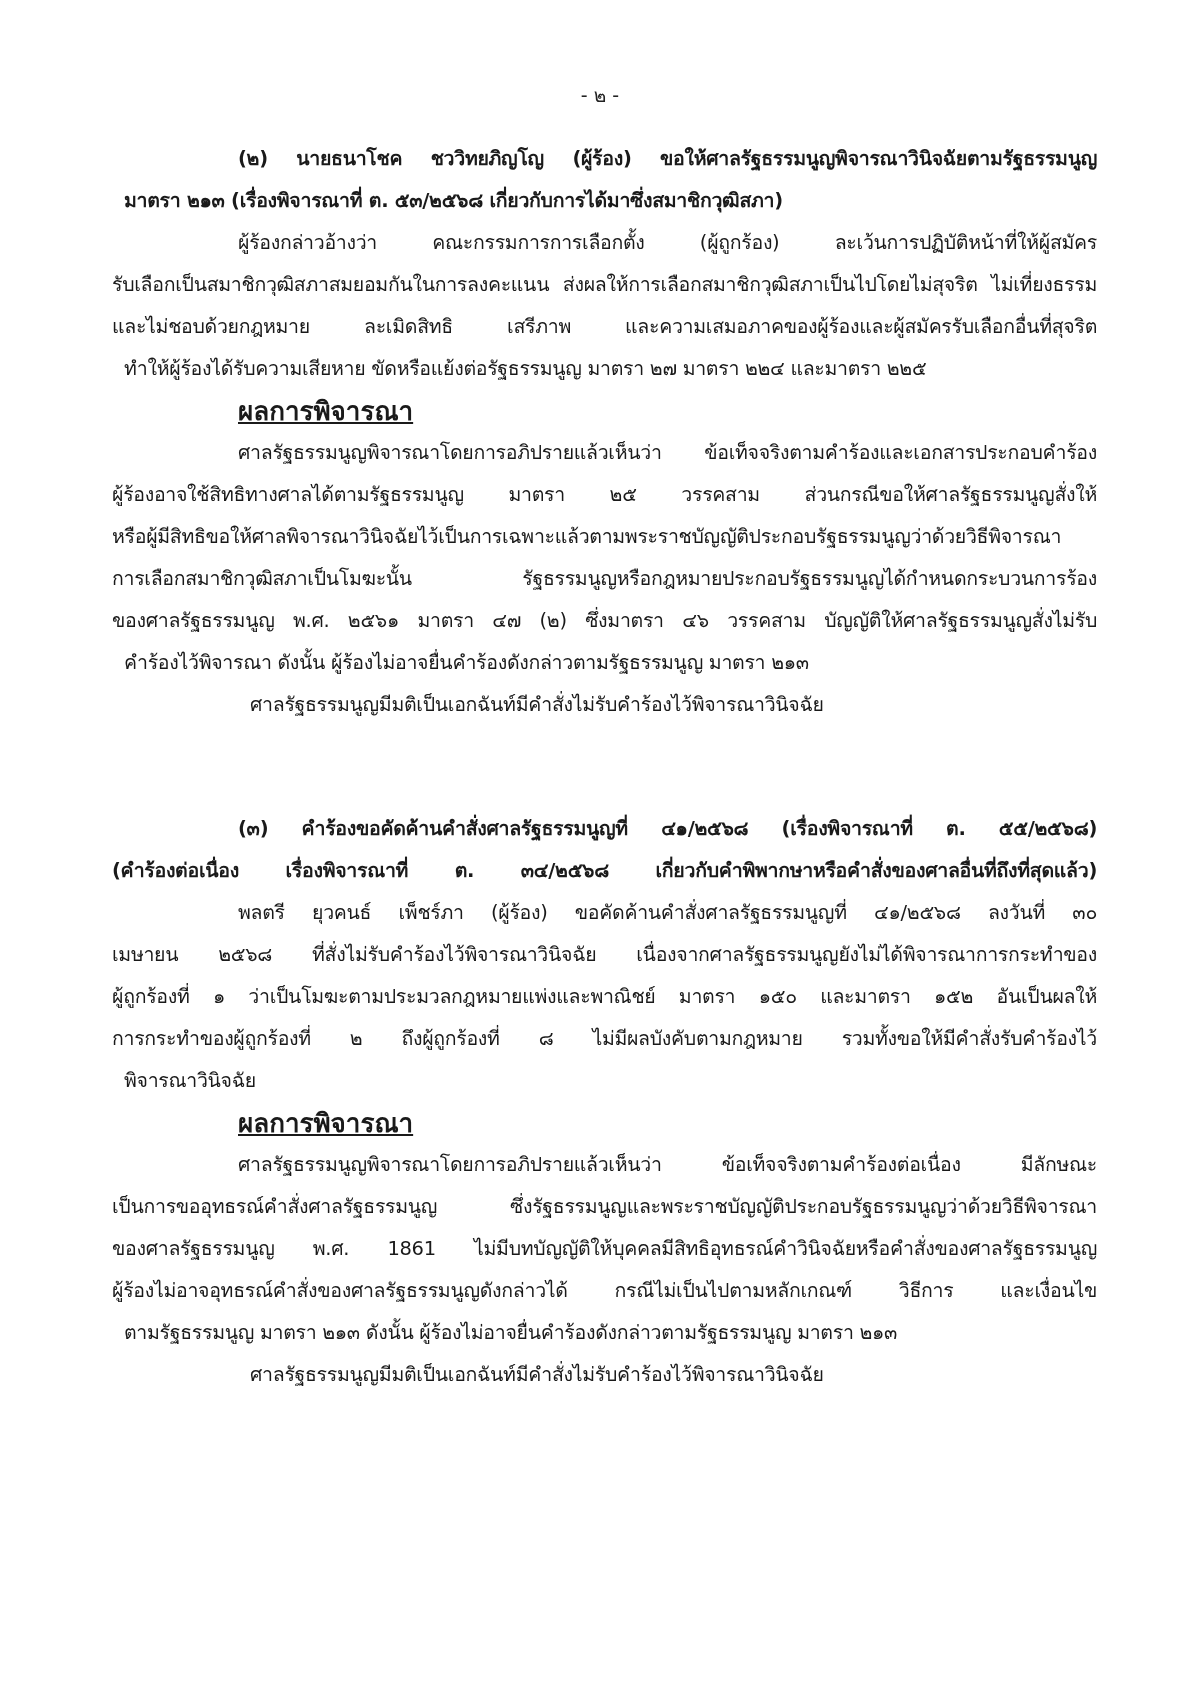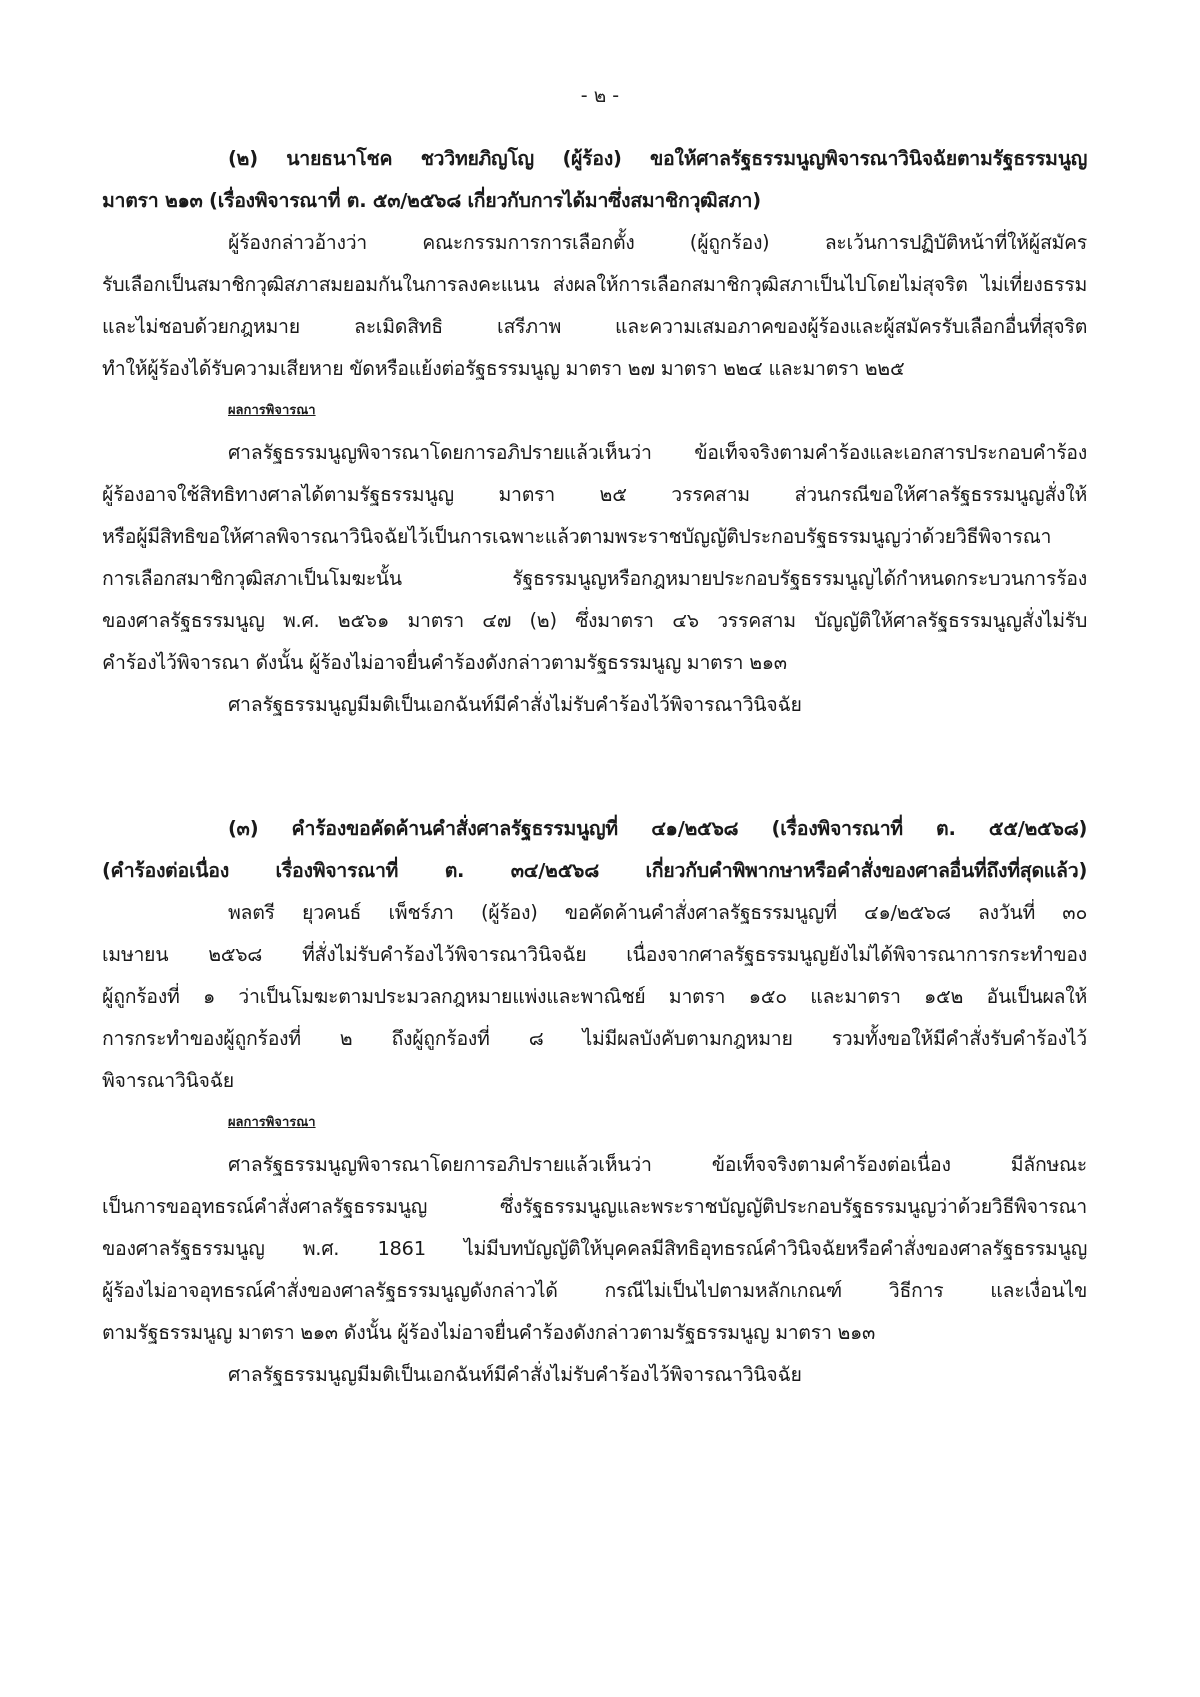--- a/index.html
+++ b/index.html
@@ -5,33 +5,33 @@
   html, body { margin: 0; padding: 0; background: #ffffff; }
   body {
     width: 1200px; height: 1697px; position: relative; overflow: hidden;
     font-family: "DejaVu Sans", "Liberation Sans", sans-serif;
     color: #1a1a1a;
   }
   .page-number {
     position: absolute; top: 80px; left: 0; width: 1200px;
     text-align: center; font-size: 19px; color: #222;
   }
-  .block { position: absolute; left: 102px; width: 985px; }
+  .block { position: absolute; left: 112px; width: 985px; }
   .line {
     font-size: 19.5px; line-height: 42px; height: 42px;
     white-space: nowrap; overflow: visible;
     text-align: justify; text-align-last: justify;
     letter-spacing: -0.3px;
   }
-  .line.last { text-align-last: left; }
+  .line.last { text-align-last: left; margin-left: 12px; }
   .line.indent { padding-left: 126px; }
   .bold { font-weight: bold; }
   .heading-sub {
-    padding-left: 126px; font-size: 13px; line-height: 42px; height: 42px;
-    font-weight: bold; text-decoration: underline; font-family: Liberation Mono, monospace;
+    padding-left: 126px; font-size: 26px; line-height: 42px; height: 42px;
+    font-weight: bold; text-decoration: underline;
   }
 </style>
 </head>
 <body>
 
 <div class="page-number">- ๒ -</div>
 
 <div class="block" style="top:138px;">
   <div class="line indent bold">(๒) นายธนาโชค ชววิทยภิญโญ (ผู้ร้อง) ขอให้ศาลรัฐธรรมนูญพิจารณาวินิจฉัยตามรัฐธรรมนูญ</div>
   <div class="line bold last">มาตรา ๒๑๓ (เรื่องพิจารณาที่ ต. ๕๓/๒๕๖๘ เกี่ยวกับการได้มาซึ่งสมาชิกวุฒิสภา)</div>

